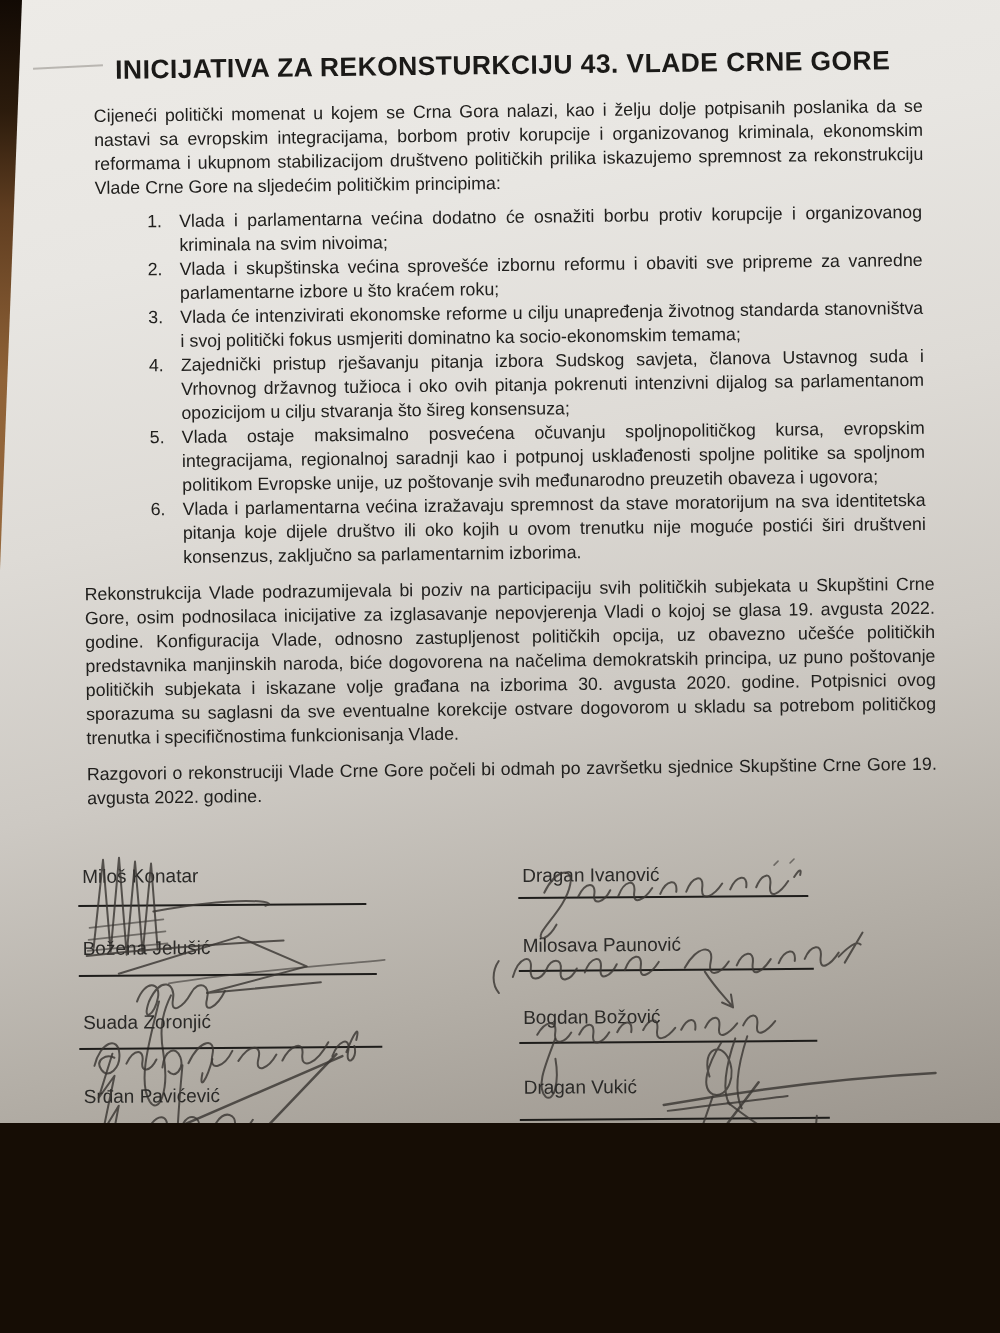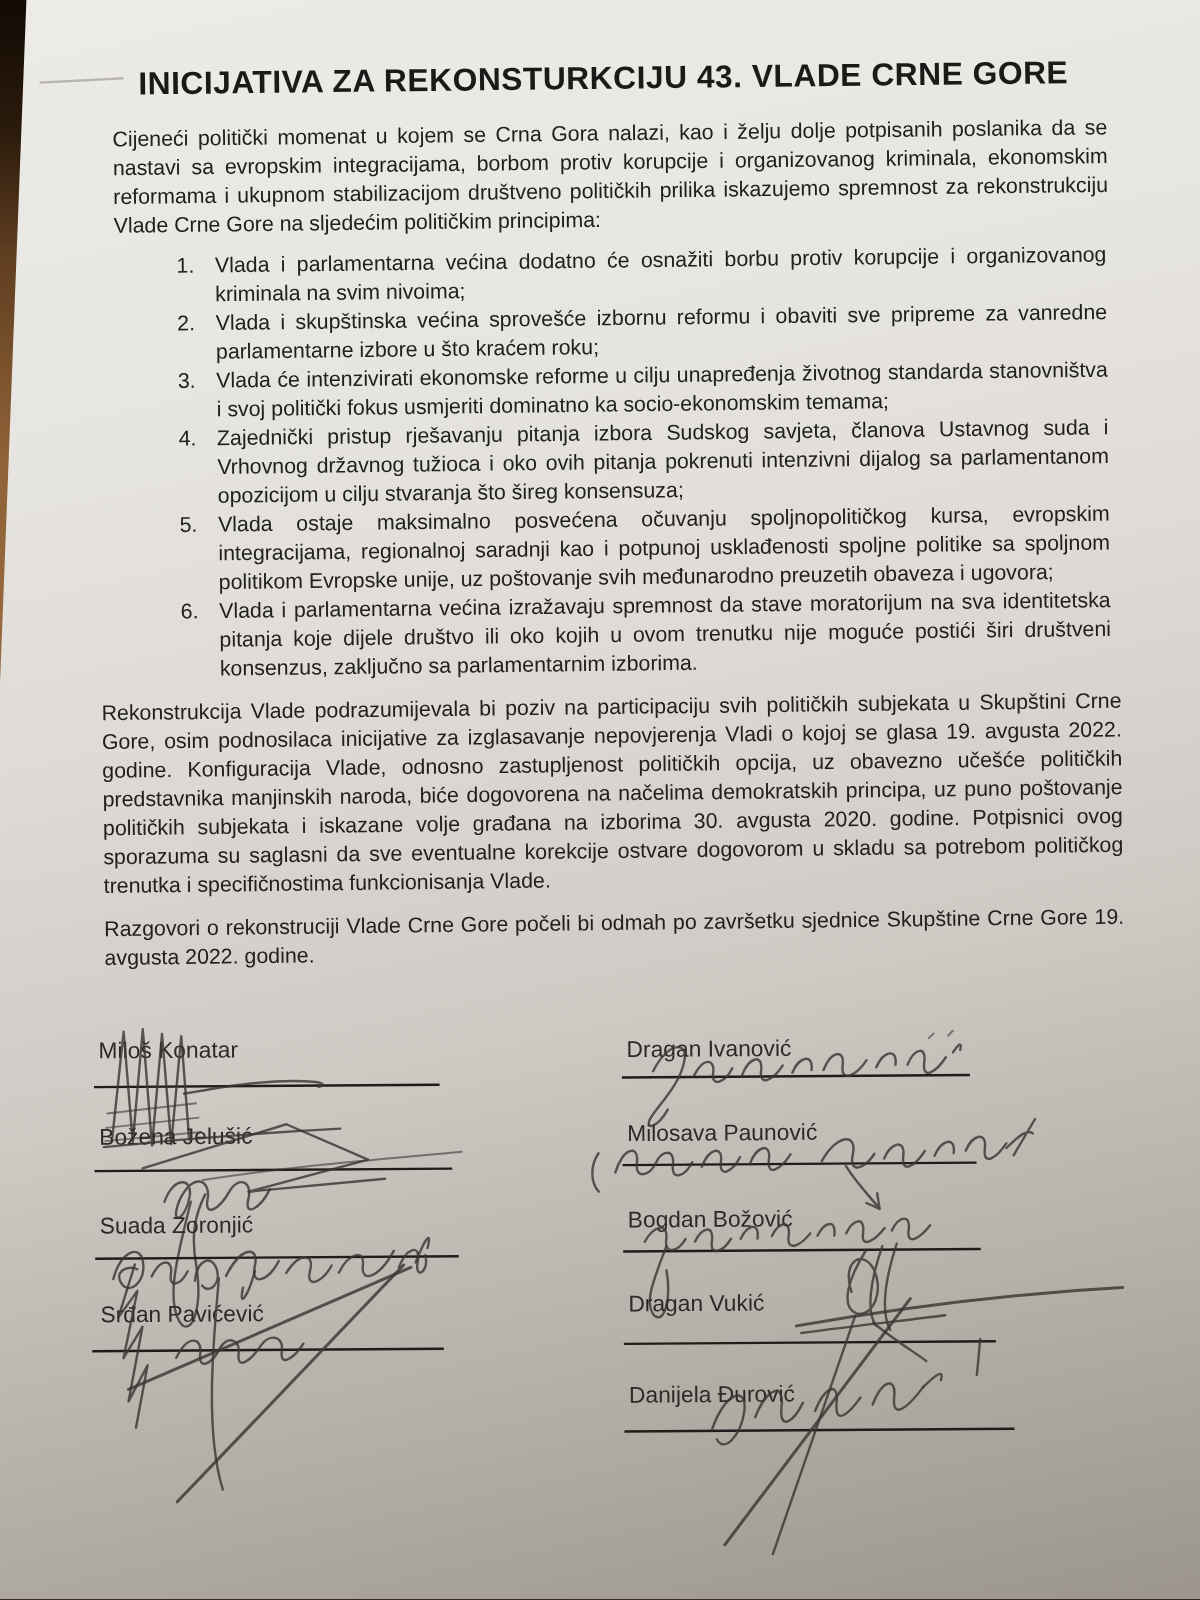--- a/index.html
+++ b/index.html
@@ -1,16 +1,16 @@
 <!DOCTYPE html>
 <html><head>
 <meta charset="utf-8">
 <style>
   html,body{margin:0;padding:0;background:#160d05;}
-  .scene{position:relative;width:1000px;height:1333px;overflow:hidden;
+  .scene{position:relative;width:1000px;height:1123px;overflow:hidden;
          font-family:"Liberation Sans",sans-serif;}
   .table-bg{position:absolute;inset:0;
     background:linear-gradient(to bottom,#120a04 0px,#2b1b0c 110px,#5f3d20 210px,
                #8f6237 380px,#96683c 520px,#7a5330 100%);}
   .paper{position:absolute;inset:0;
     clip-path:polygon(22px 0,100% 0,100% 100%,0 100%,0 570px);
     background:linear-gradient(168deg,#edebe7 0%,#e8e6e2 22%,#dedbd6 42%,
                #cdc9c3 62%,#b3aea6 82%,#9b958d 100%);}
   .crease{position:absolute;left:33px;top:66px;width:70px;height:2px;
     background:rgba(125,120,112,.45);transform:rotate(-3deg);}

